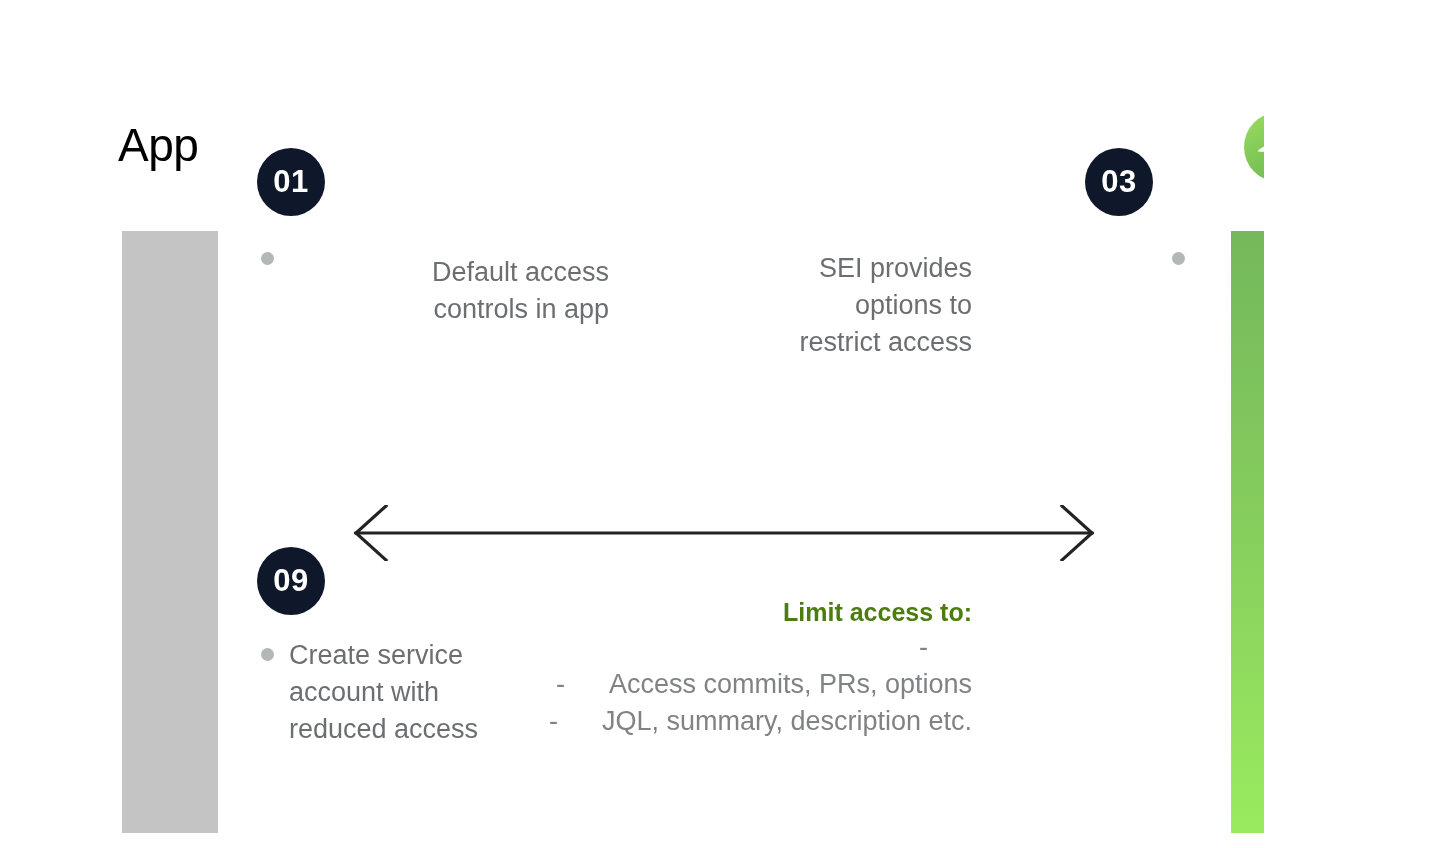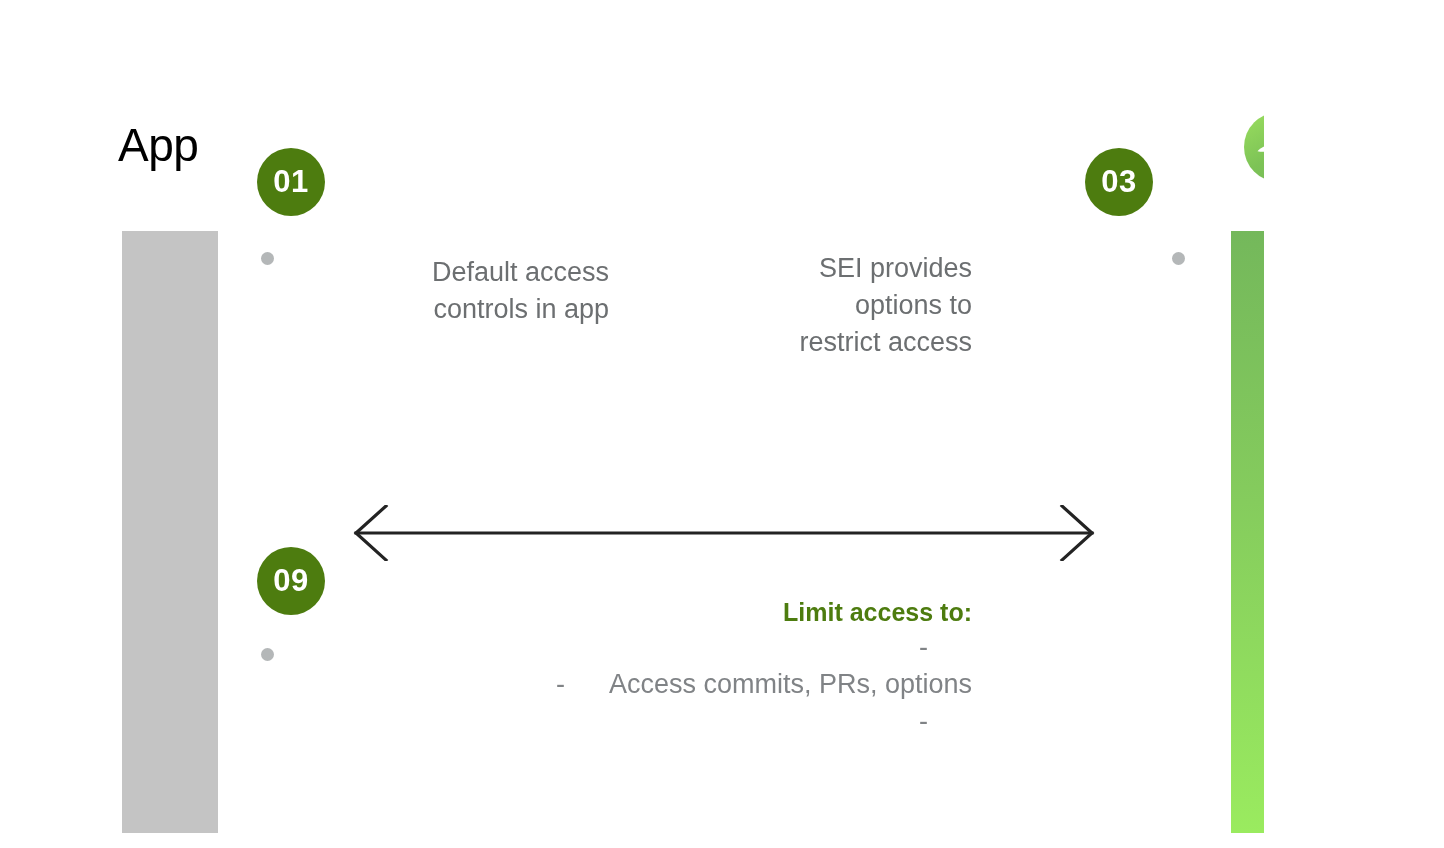--- a/index.html
+++ b/index.html
@@ -67,21 +67,21 @@
     width: 70px;
     height: 70px;
   }
 
   
   .badge {
     position: absolute;
     width: 68px;
     height: 68px;
     border-radius: 50%;
-    background: #4d7c0f;
+    background: #0f172a;
     color: #ffffff;
     font-size: 31px;
     font-weight: 700;
     line-height: 68px;
     text-align: center;
     letter-spacing: 0.5px;
   }
   .badge-01 { left: 257px; top: 148px; }
   .badge-02 { left: 257px; top: 547px; }
   .badge-03 { left: 1085px; top: 148px; }
@@ -191,20 +191,23 @@
     </svg>
   </div>
 
   <div class="badge badge-01">01</div>
   <div class="dot dot-01"></div>
   <div class="step-text step-text-01">Default access
 controls in app</div>
 
   <div class="badge badge-02">09</div>
   <div class="dot dot-02"></div>
+  <div class="step-text step-text-02">Create service
+account with
+reduced access</div>
 
   <div class="badge badge-03">03</div>
   <div class="dot dot-03"></div>
   <div class="step-text step-text-03">SEI provides
 options to
 restrict access</div>
 
   <div class="arrow">
     <svg width="748" height="56" viewBox="0 0 748 56" xmlns="http://www.w3.org/2000/svg" aria-hidden="true">
       <g stroke="#232323" stroke-width="3.2" fill="none" stroke-linecap="square">
@@ -222,16 +225,17 @@
       <span class="limit-dash">-</span>
     </div>
 
     <div class="limit-row">
       <span class="limit-dash">-</span>
       <span class="limit-label">Access commits, PRs, options</span>
     </div>
 
     <div class="limit-row">
       <span class="limit-dash">-</span>
+      <span class="limit-label">JQL, summary, description etc.</span>
     </div>
   </div>
 
 </div>
 
 </body></html>

